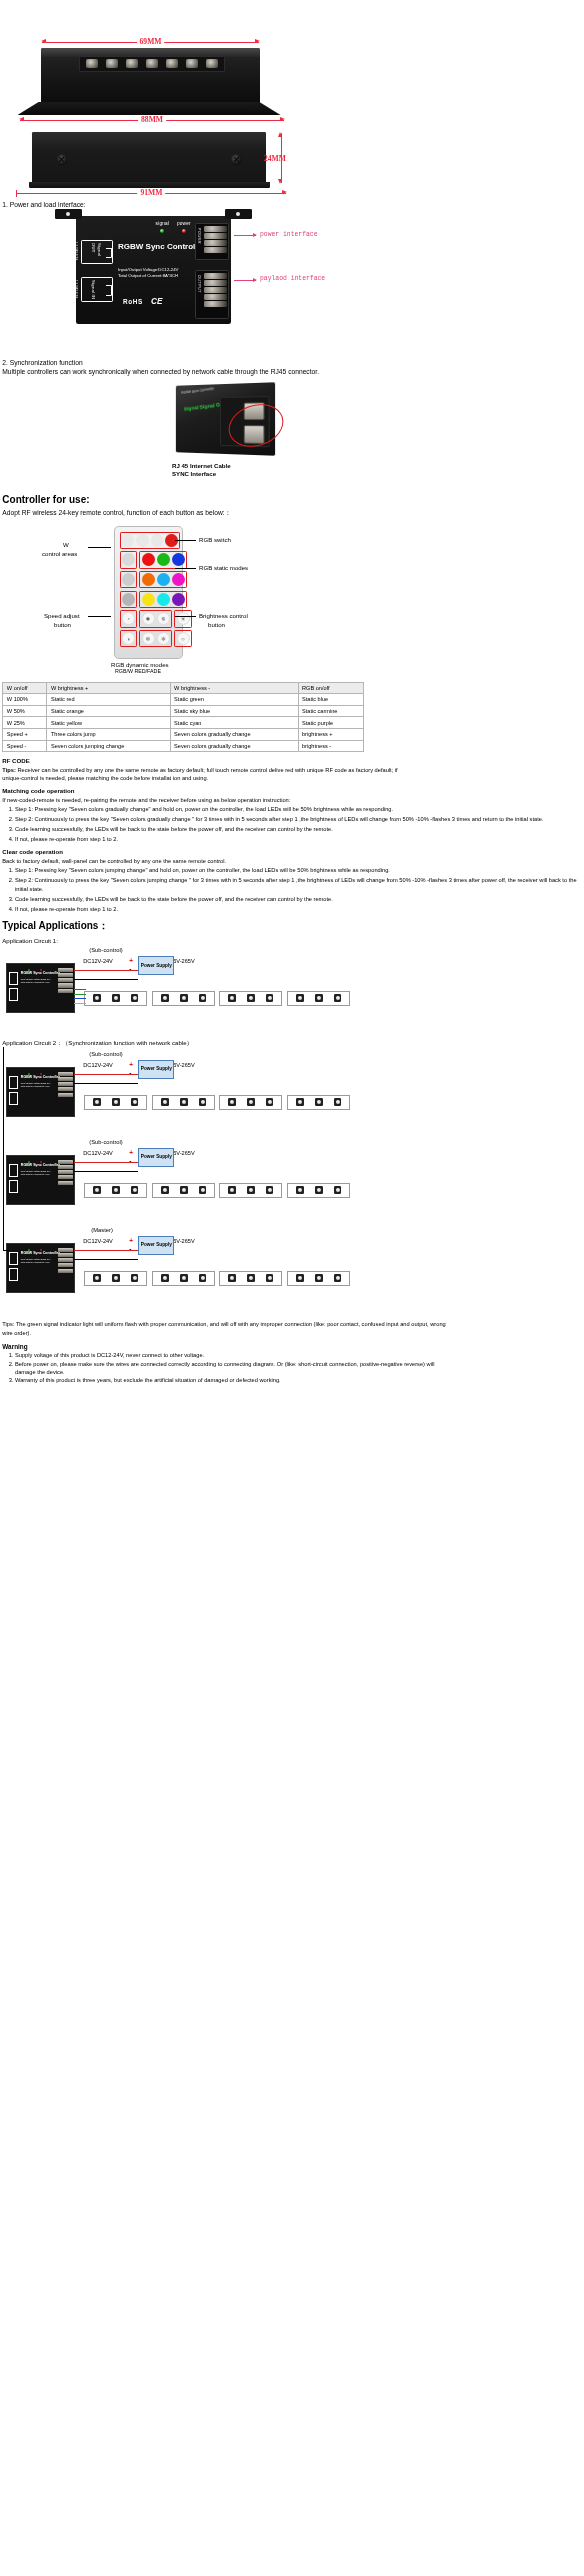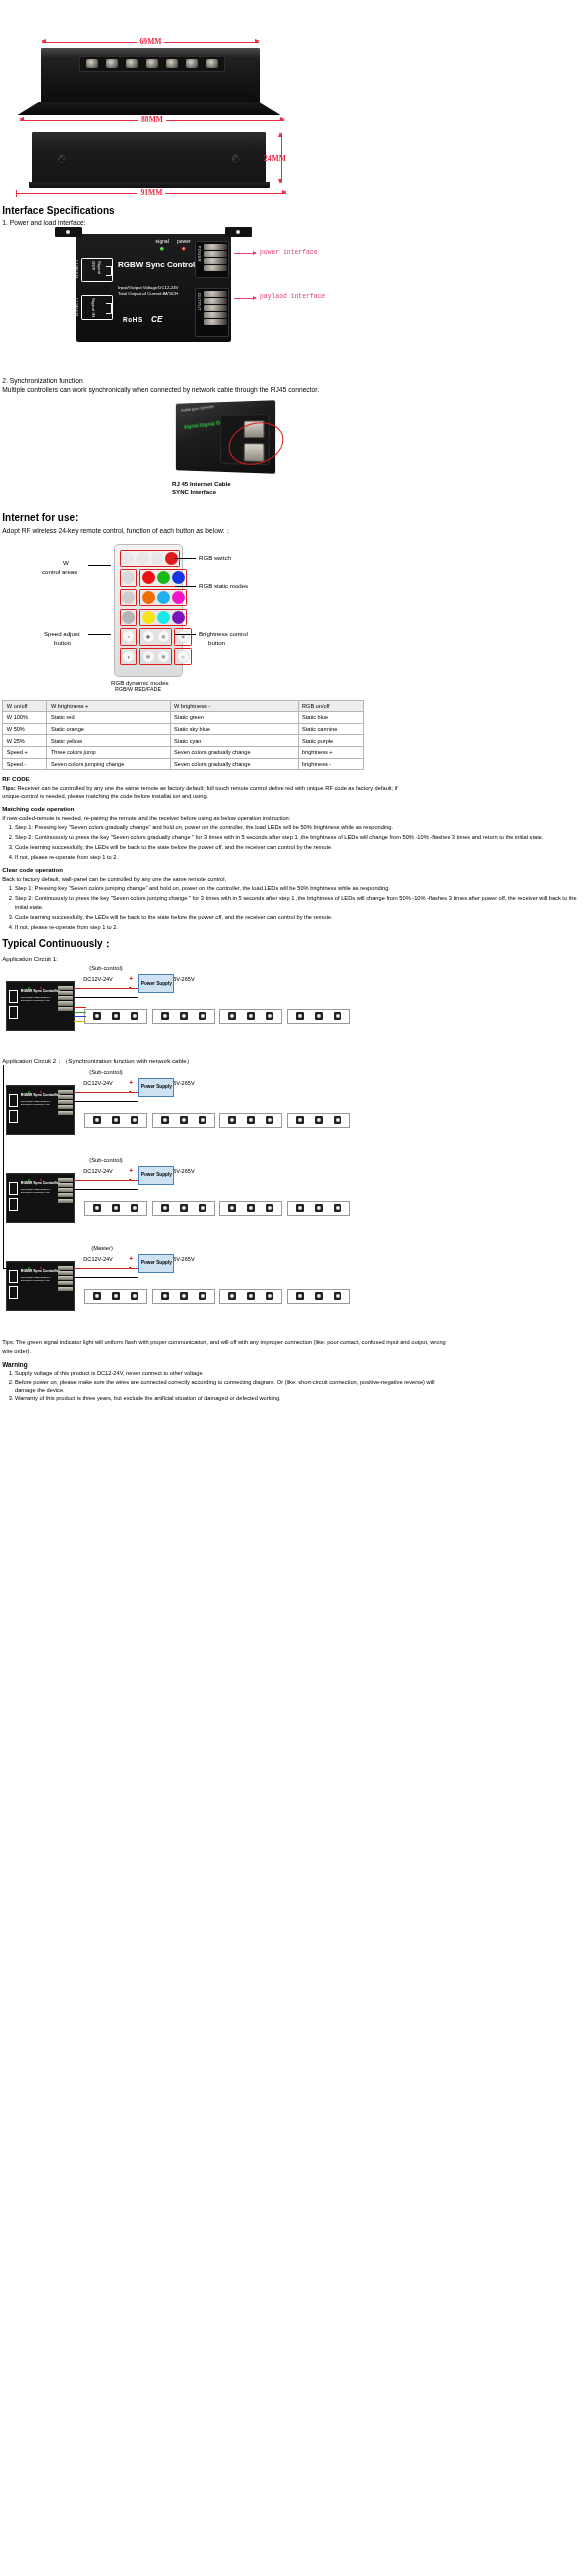--- a/index.html
+++ b/index.html
@@ -323,21 +323,20 @@
     </div>
     <span class="vdimlabel" style="left:264px; top:154px;">24MM</span>
 
     <div class="dimline" style="left:16.4px; top:193px; width:270px;">
       <span class="cap-l"></span>
       <span class="arr-r"></span>
       <span class="dimlabel">91MM</span>
     </div>
   </div>
 
-  <h2 class="section">Interface Specifications</h2>
   <div class="subline">1. Power and load interface:</div>
 
   <div class="iface-wrap">
     <div class="board">
       <div class="mount-l">
         <span class="hole"></span>
       </div>
       <div class="mount-r">
         <span class="hole"></span>
       </div>
@@ -412,21 +411,21 @@
         <div class="rjport b"></div>
       </div>
     </div>
     <div class="ellipse-mark"></div>
     <div class="sync-label">
       <div>RJ 45 Internet Cable</div>
       <div>SYNC Interface</div>
     </div>
   </div>
 
-  <h2 class="section">Internet for use:</h2>
+  <h2 class="section">Controller for use:</h2>
   <div class="subline">Adopt RF wireless 24-key remote control, function of each button as below:：</div>
 
   <div class="remote-wrap">
     <div class="remote">
       <div class="grid">
 
         <div class="rrow rbox" style="width:60px;">
           <div class="rbtn" style="background:#e8e8e8"></div>
           <div class="rbtn" style="background:#e8e8e8"></div>
           <div class="rbtn" style="background:#e8e8e8"></div>
@@ -574,21 +573,21 @@
 
   <div class="op-title">Clear  code operation</div>
   <div class="indent-note">Back to factory default, wall-panel can be controlled by any one the same remote control.</div>
   <ol class="steps">
     <li>Step 1: Pressing key "Seven colors jumping change" and hold on, power on the controller, the load LEDs will be 50% brightness while as responding.</li>
     <li>Step 2: Continuously to press the key "Seven colors jumping change " for 3 times with in 5 seconds after step 1  ,the brightness of LEDs will change from 50% -10% -flashes 3 times after power off, the receiver will back to the initial state.</li>
     <li>Code learning successfully, the LEDs will be back to the state before the power off, and the receiver can control by the remote.</li>
     <li>If not, please re-operate from step 1 to 2.</li>
   </ol>
 
-  <h2 class="section">Typical Continuously：</h2>
+  <h2 class="section">Typical Applications：</h2>
 
   <div class="app-title">Application Circuit 1:</div>
 
   <div class="circuit">
     <span class="subctrl" style="left:87px; top:0px;">(Sub-control)</span>
     <span class="vlabel" style="left:81px; top:11.7px;">DC12V-24V</span>
     <span class="vlabel" style="left:160px; top:11.7px;">AC85V-265V</span>
     <span class="plus" style="left:127px; top:10.5px;">+</span>
     <span class="minus" style="left:127px; top:18.7px;">-</span>
 

